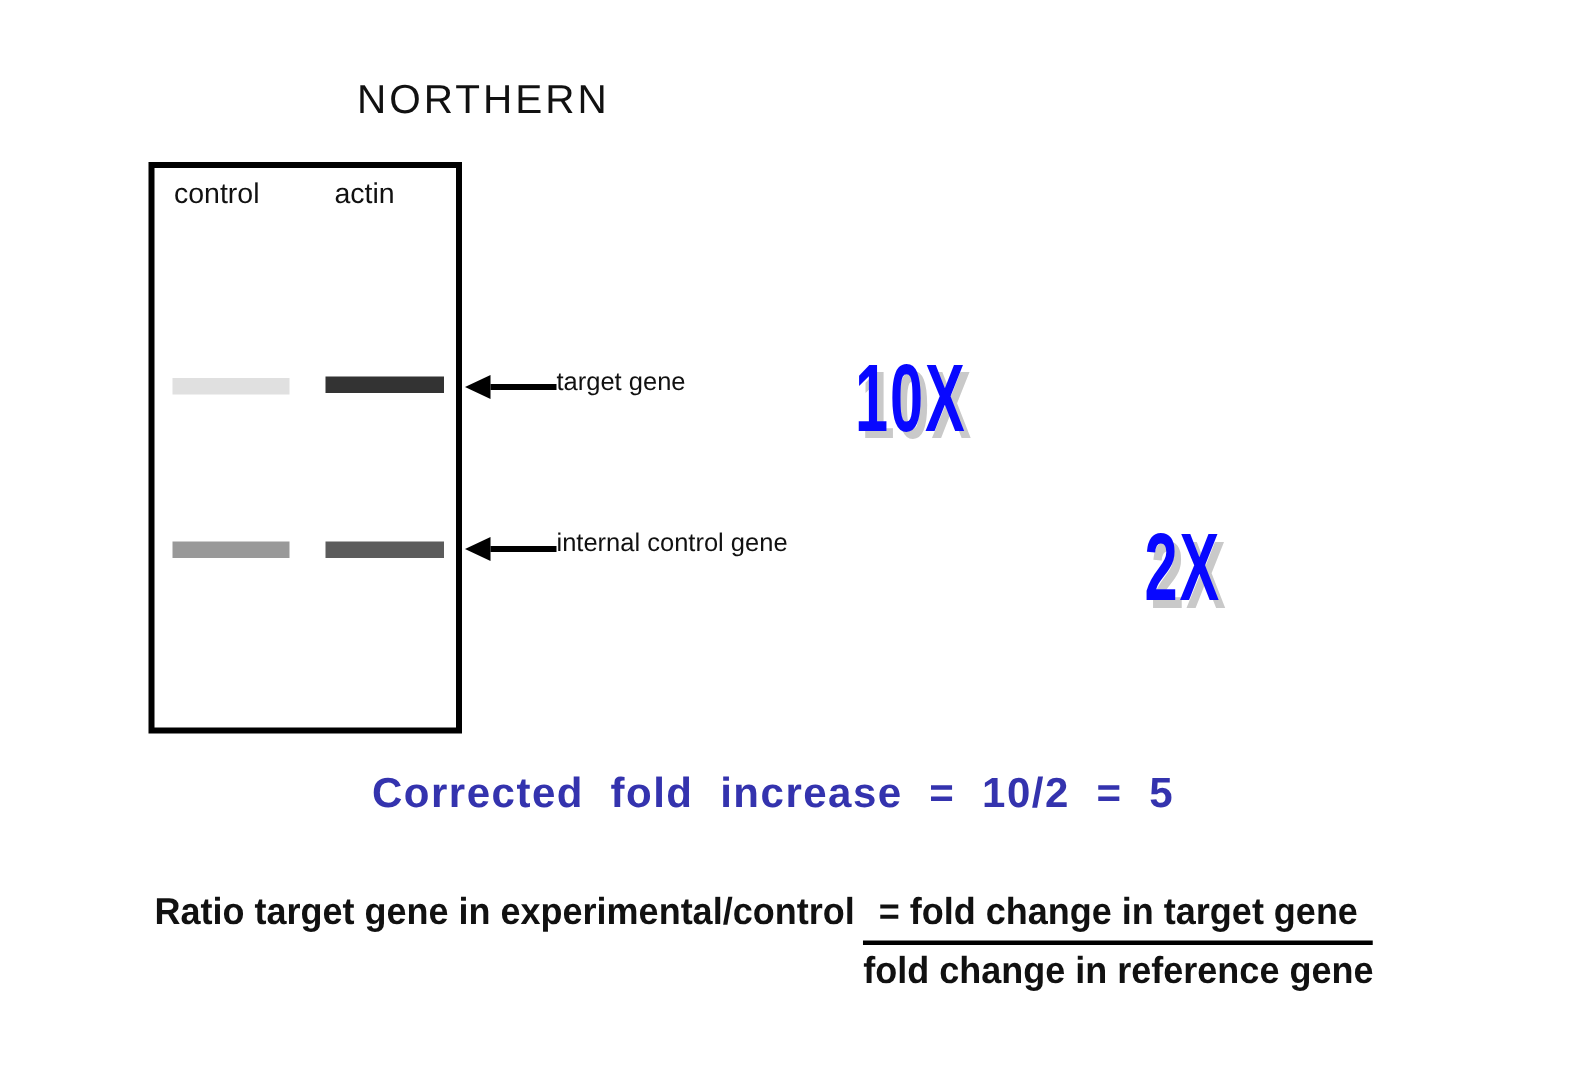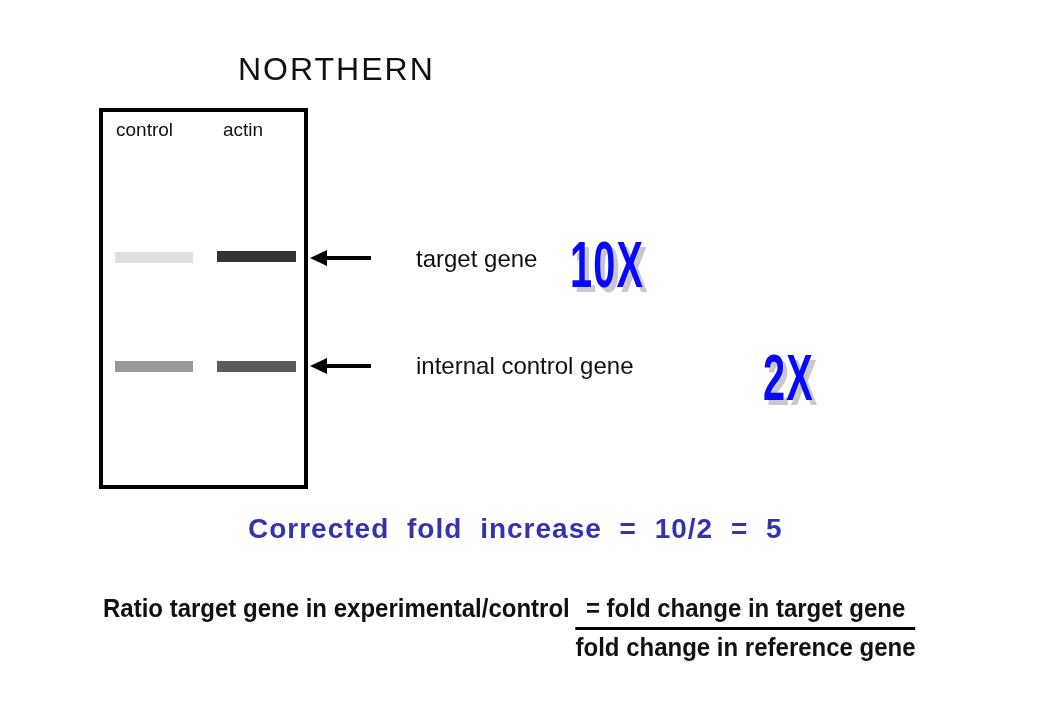--- a/index.html
+++ b/index.html
@@ -11,21 +11,21 @@
     width: 1052px;
     height: 712px;
     background: #ffffff;
     overflow: hidden;
   }
 
   .title {
     position: absolute;
     left: 238px;
     top: 51px;
-    font-size: 32px;
+    font-size: 27px;
     letter-spacing: 2px;
     color: #111111;
     white-space: nowrap;
     text-align: right;
   }
 
   .gel-box {
     position: absolute;
     left: 99px;
     top: 90px;
@@ -69,24 +69,23 @@
     border-right: 17px solid #000000;
   }
   .arrow-line {
     width: 44px;
     height: 4px;
     background: #000000;
   }
 
   .annot {
     position: absolute;
-    font-size: 24px;
+    font-size: 17px;
     color: #111111;
     white-space: nowrap;
-    margin-left: 45px;
   }
   .annot-target   { left: 371px; top: 245px; }
   .annot-internal { left: 371px; top: 352px; }
   .annot-genes    { left: 371px; top: 389px; }
 
   .fold {
     position: absolute;
     font-size: 64px;
     font-weight: bold;
     color: #0808ff;

